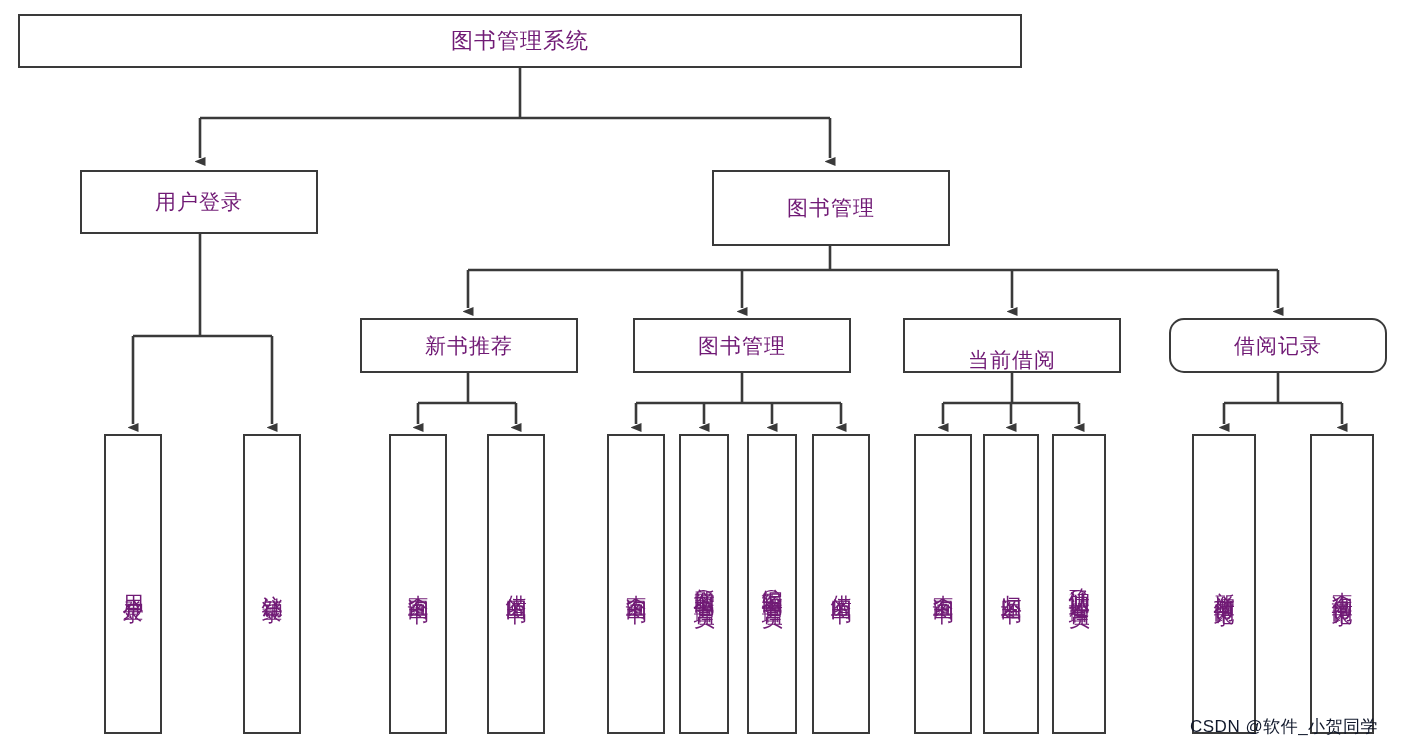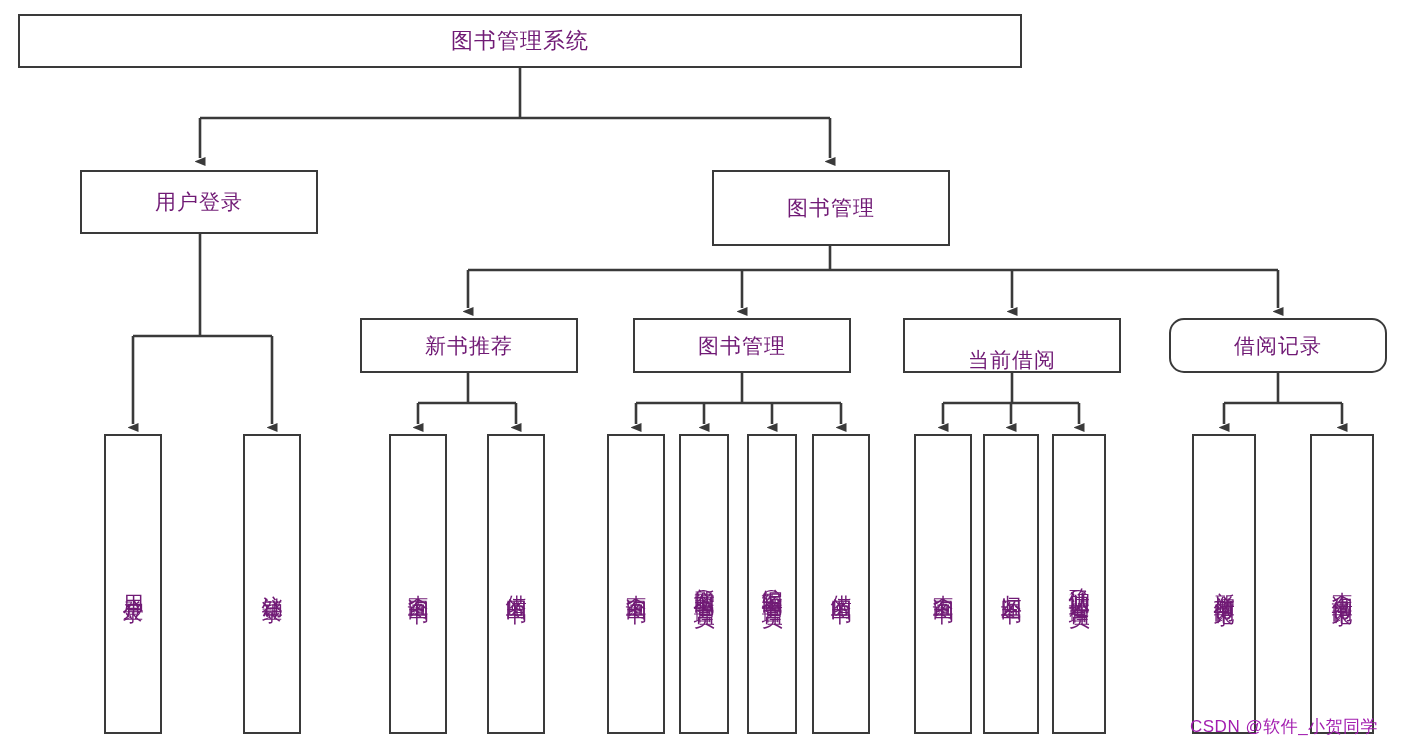--- a/index.html
+++ b/index.html
@@ -54,21 +54,21 @@
     text-orientation: upright;
     white-space: normal;
     text-align: center;
   }
   .node.root {
     font-size: 22px;
   }
   .watermark {
     position: absolute;
     font-size: 17px;
-    color: #a21caf;
+    color: #0f172a;
     white-space: nowrap;
     letter-spacing: 0.5px;
     pointer-events: none;
   }
 </style>
 </head>
 <body>
 
 <div id="diagram-root">
 

